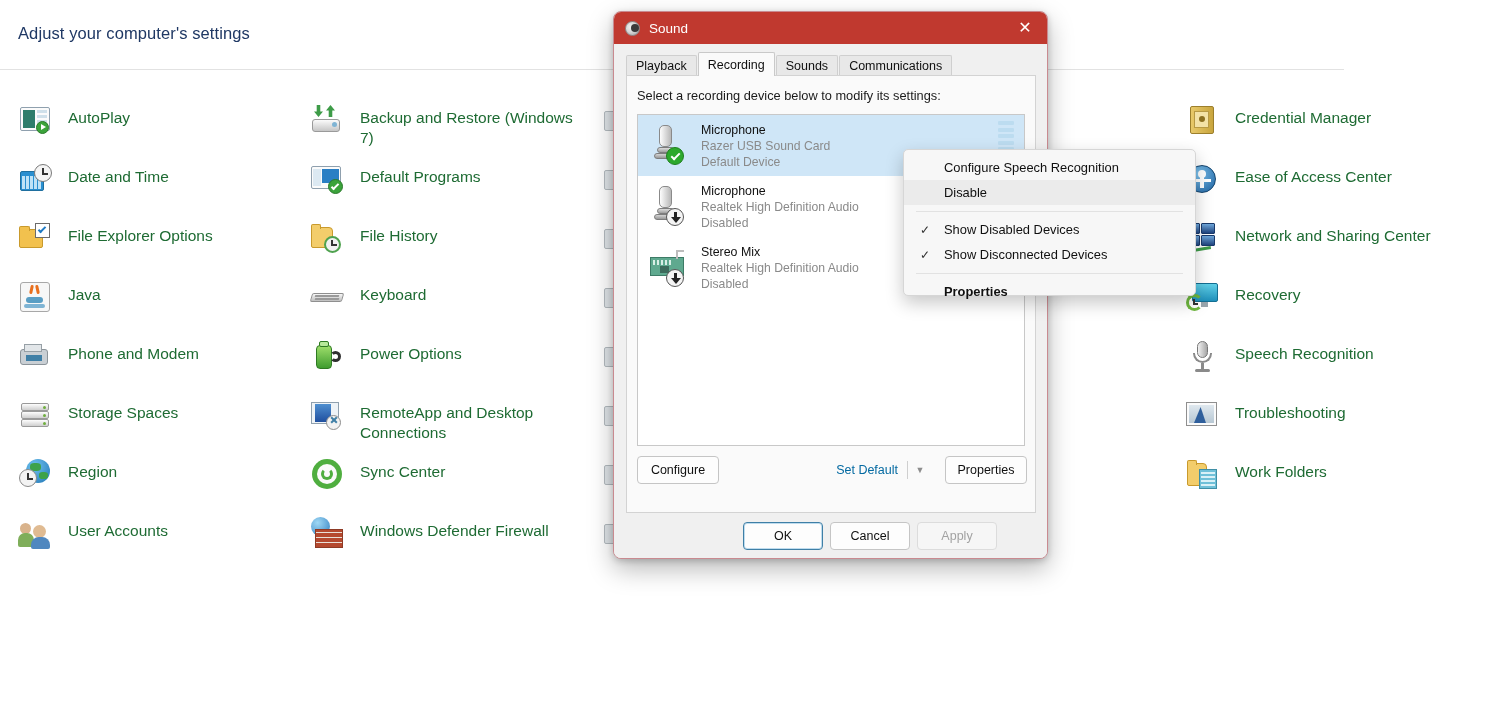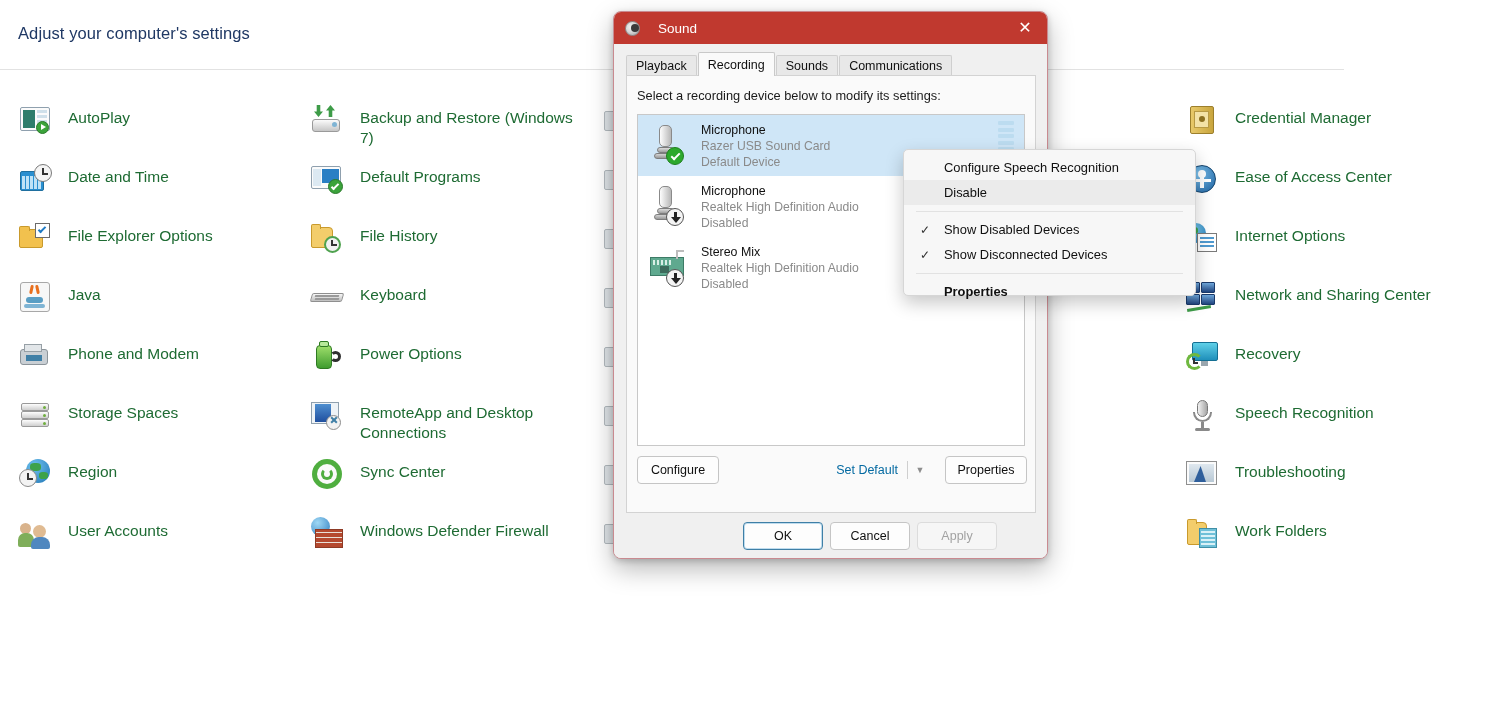--- a/index.html
+++ b/index.html
@@ -70,21 +70,21 @@
     position:absolute; left:0; top:0; width:15px; height:15px;
     border-radius:50%;
     background:radial-gradient(circle at 38% 38%, #f2f2f2 0%, #d7d7d7 45%, #9a9a9a 100%);
     border:1px solid #8d8d8d;
   }
   .dlg-ico .cone {
     position:absolute; left:6px; top:3px; width:8px; height:8px;
     border-radius:50%; background:#3a3a3a;
   }
   .dlg-title-text {
-    margin-left:18px; color:#ffffff; font-size:13.5px;
+    margin-left:9px; color:#ffffff; font-size:13.5px;
   }
   .dlg-close {
     position:absolute; right:0; top:0; width:44px; height:32px;
     display:flex; align-items:center; justify-content:center;
     color:#ffffff; font-size:16px; line-height:1;
   }
 
   .dlg-inner { position:relative; width:100%; height:516px; background:#f0f0f0; }
 
   .tabstrip {
@@ -531,33 +531,20 @@
         <div class="cp-item">
           <div class="cp-ico">
             <div class="ic">
               <i style="left: 3px; top: 3px; width: 28px; height: 28px; border-radius: 50%; background: radial-gradient(circle at 35% 30%, rgb(127, 196, 239), rgb(27, 95, 158)); border: 1px solid rgb(20, 69, 111);"></i>
               <i style="left: 13px; top: 8px; width: 8px; height: 8px; border-radius: 50%; background: rgb(255, 255, 255);"></i>
               <i style="left: 15px; top: 15px; width: 4px; height: 11px; background: rgb(255, 255, 255);"></i>
               <i style="left: 8px; top: 17px; width: 18px; height: 3px; background: rgb(255, 255, 255);"></i>
             </div>
           </div>
           <div class="cp-label">Ease of Access Center</div>
-        </div>
-        <div class="cp-item">
-          <div class="cp-ico">
-            <div class="ic">
-              <i style="left: 1px; top: 2px; width: 20px; height: 20px; border-radius: 50%; background: radial-gradient(circle at 35% 30%, rgb(127, 208, 240), rgb(31, 116, 181));"></i>
-              <i style="left: 4px; top: 6px; width: 9px; height: 7px; background: rgb(62, 162, 74); border-radius: 40%;"></i>
-              <i style="left: 12px; top: 12px; width: 20px; height: 19px; background: rgb(255, 255, 255); border: 1px solid rgb(122, 122, 122);"></i>
-              <i style="left: 15px; top: 16px; width: 14px; height: 2px; background: rgb(79, 154, 208);"></i>
-              <i style="left: 15px; top: 20px; width: 14px; height: 2px; background: rgb(79, 154, 208);"></i>
-              <i style="left: 15px; top: 24px; width: 14px; height: 2px; background: rgb(79, 154, 208);"></i>
-            </div>
-          </div>
-          <div class="cp-label">Internet Options</div>
         </div>
         <div class="cp-item">
           <div class="cp-ico">
             <div class="ic">
               <i style="left: 1px; top: 2px; width: 14px; height: 11px; background: linear-gradient(rgb(111, 168, 220), rgb(33, 69, 127)); border: 1px solid rgb(26, 58, 107); border-radius: 1px;"></i>
               <i style="left: 16px; top: 2px; width: 14px; height: 11px; background: linear-gradient(rgb(111, 168, 220), rgb(33, 69, 127)); border: 1px solid rgb(26, 58, 107); border-radius: 1px;"></i>
               <i style="left: 1px; top: 14px; width: 14px; height: 11px; background: linear-gradient(rgb(111, 168, 220), rgb(33, 69, 127)); border: 1px solid rgb(26, 58, 107); border-radius: 1px;"></i>
               <i style="left: 16px; top: 14px; width: 14px; height: 11px; background: linear-gradient(rgb(111, 168, 220), rgb(33, 69, 127)); border: 1px solid rgb(26, 58, 107); border-radius: 1px;"></i>
               <i style="left: 2px; top: 27px; width: 24px; height: 3px; background: rgb(62, 156, 72); transform: rotate(-10deg);"></i>
             </div>

